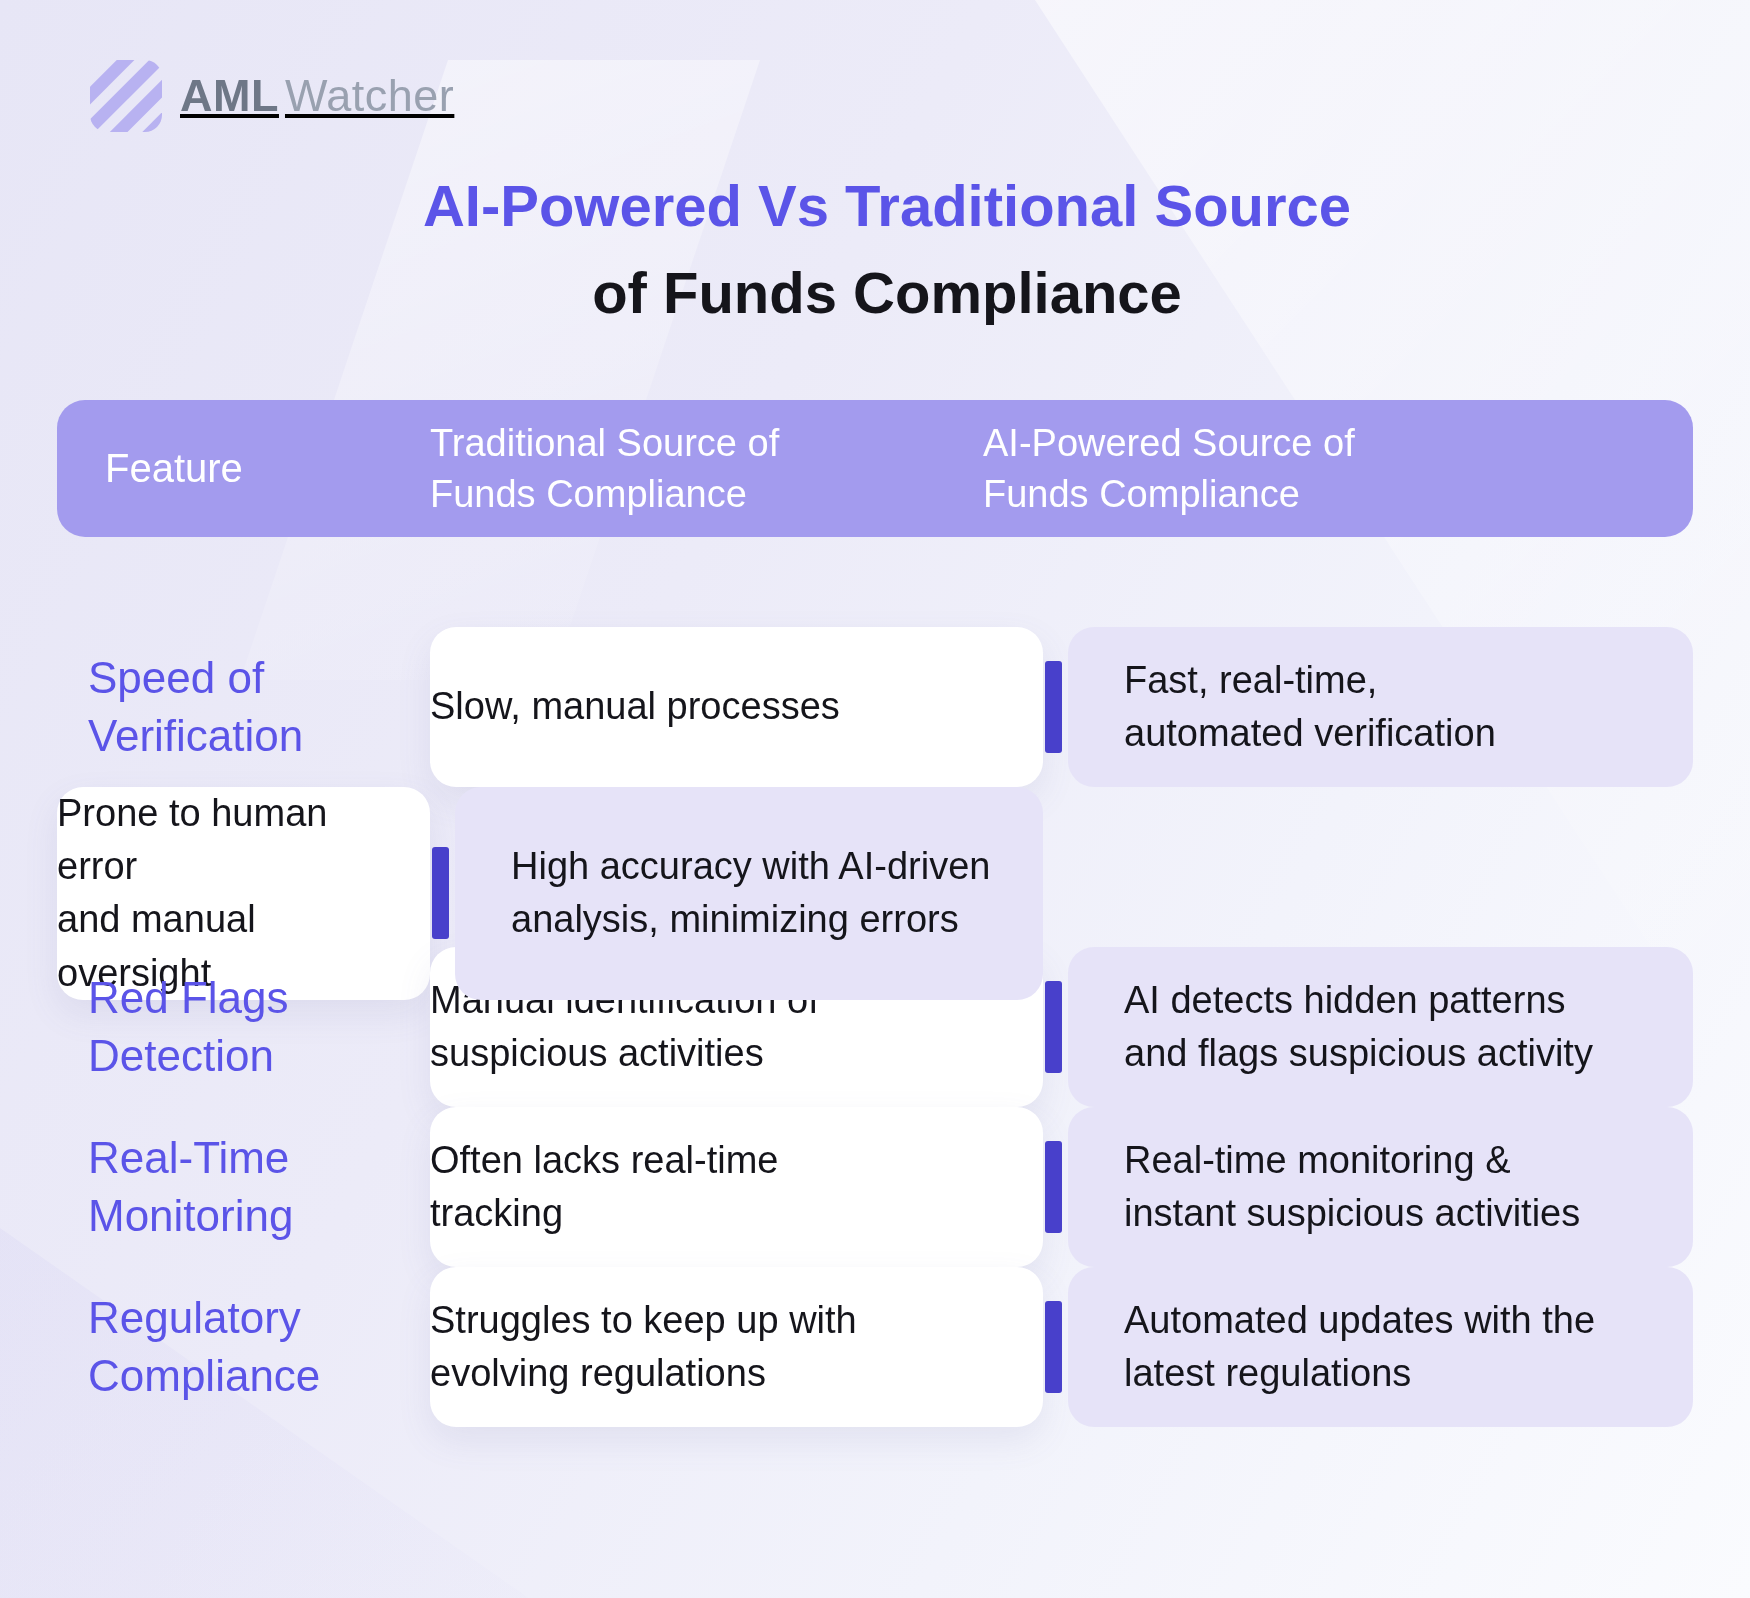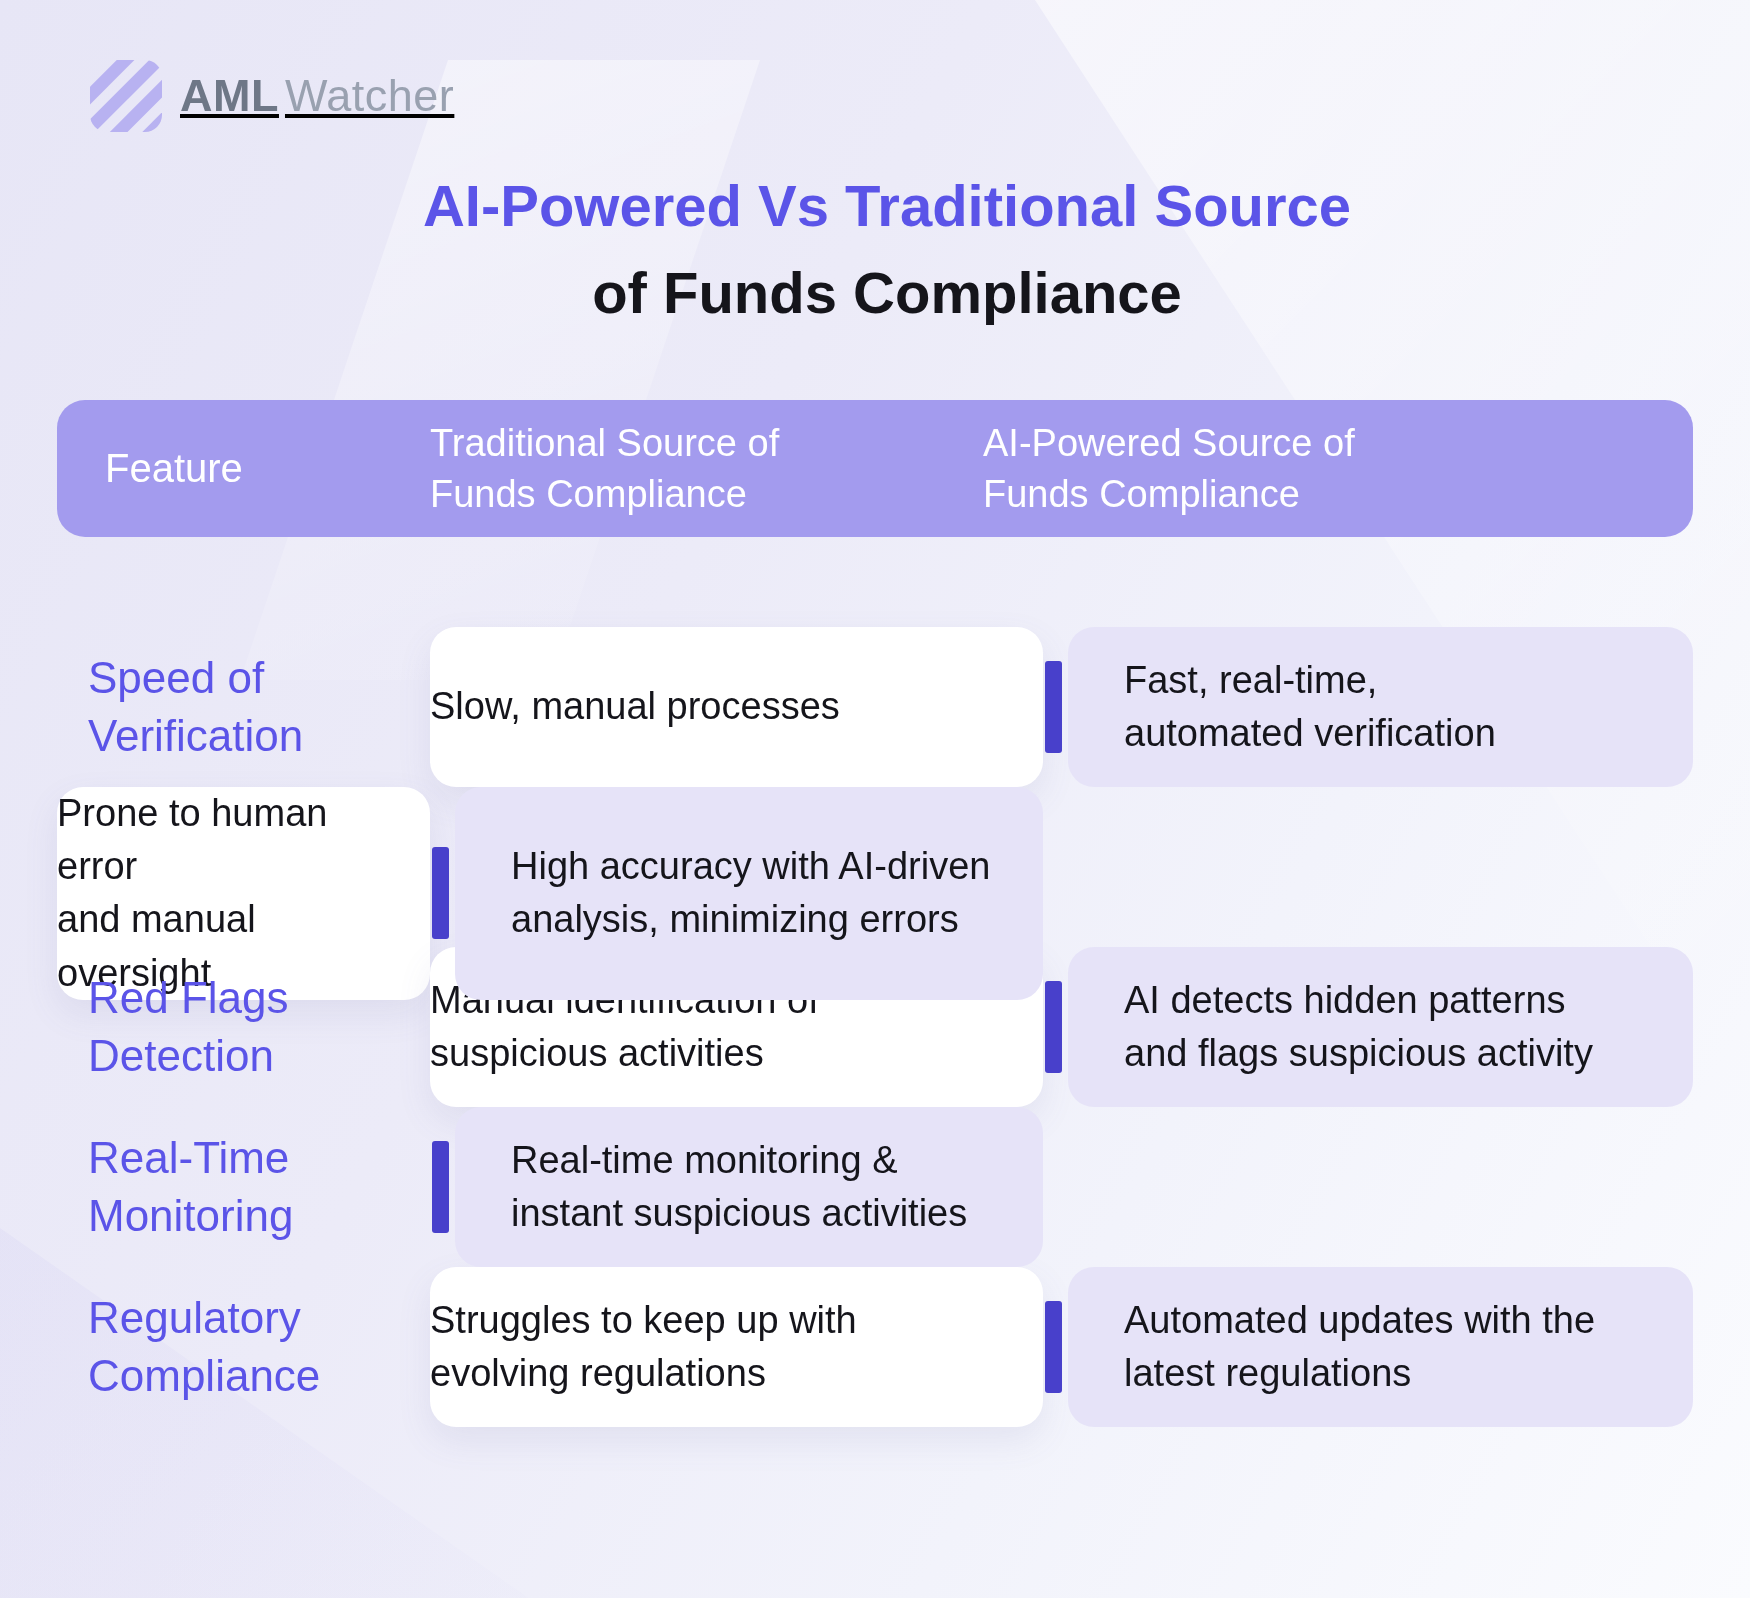--- a/index.html
+++ b/index.html
@@ -179,20 +179,24 @@
         <div class="card card-ai">
           <span class="cell-text">AI detects hidden patterns
 and flags suspicious activity</span>
         </div>
       </div>
     </div>
 
     <div class="row">
       <div class="feature">Real-Time
 Monitoring</div>
+      <div class="card card-trad">
+        <span class="cell-text">Often lacks real-time
+tracking</span>
+      </div>
       <div class="ai-cell">
         <span class="accent-bar"></span>
         <div class="card card-ai">
           <span class="cell-text">Real-time monitoring &amp;
 instant suspicious activities</span>
         </div>
       </div>
     </div>
 
     <div class="row">

